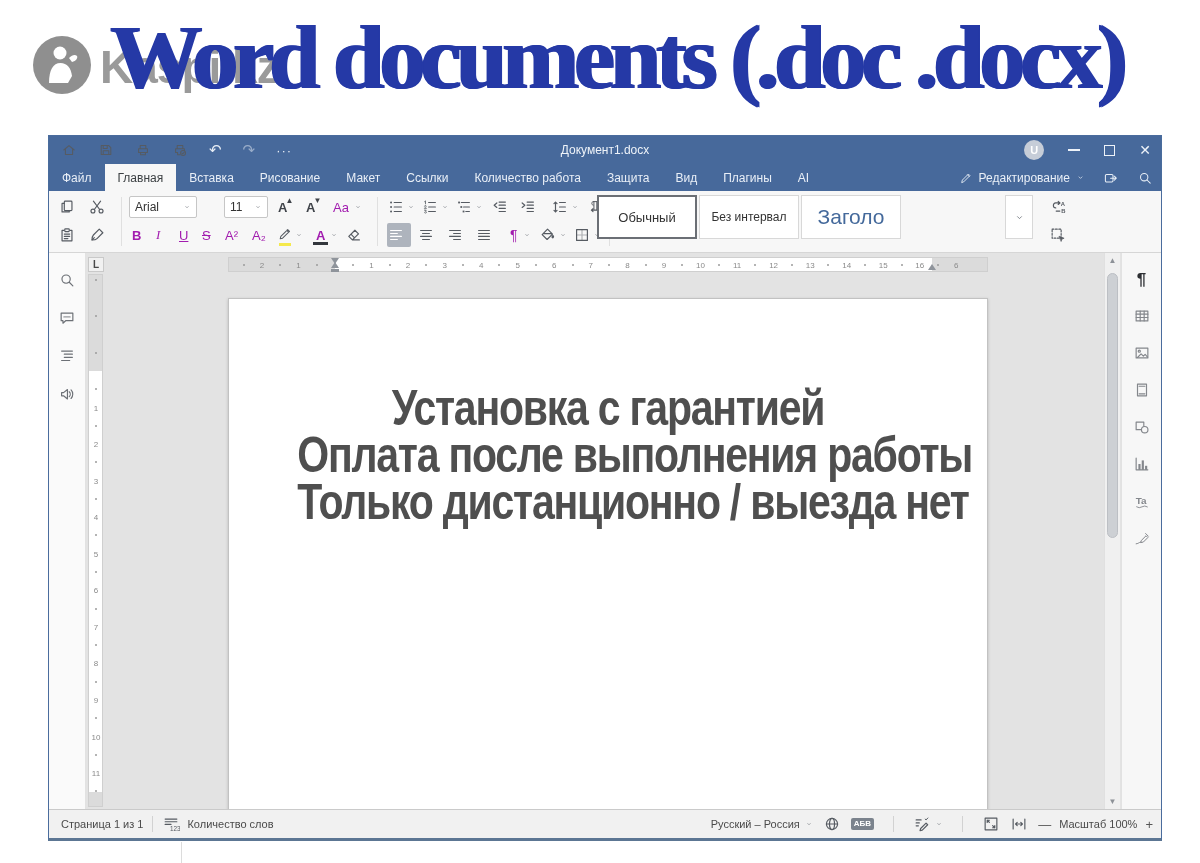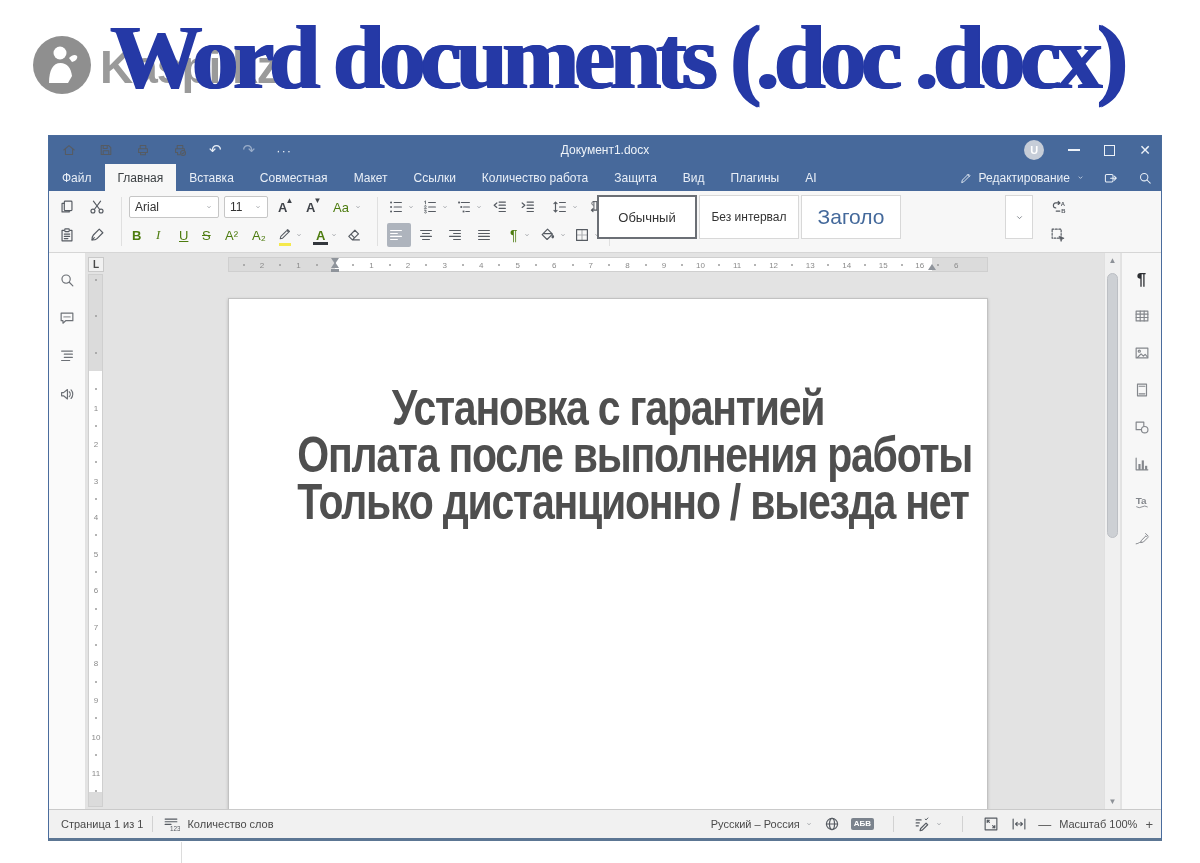--- a/index.html
+++ b/index.html
@@ -42,21 +42,21 @@
   .mode-btn { display:flex; align-items:center; gap:6px; }
   .chev-w { width:9px; height:7px; color:#e9eff7; }
 
   
   .toolbar { position:relative; height:62px; flex:0 0 auto; background:#f7f7f7; border-bottom:1px solid #d6d6d6; }
   .t { position:absolute; height:24px; display:flex; align-items:center; gap:2px; color:#50555c; }
   .r1 { top:4px; } .r2 { top:32px; }
   .sep-v { position:absolute; top:6px; bottom:6px; width:1px; background:#e0e0e0; }
   .combo { display:flex; align-items:center; justify-content:space-between; background:#fff;
     border:1px solid #c6c6c6; border-radius:2px; height:22px; padding:0 5px; font-size:12px; color:#333; }
-  .btn-letter { font-size:13px; color:#4d7c0f; padding:0 3px; }
+  .btn-letter { font-size:13px; color:#a21caf; padding:0 3px; }
   .u-line { text-decoration:underline; } .s-line { text-decoration:line-through; }
   .hl-pen { position:relative; }
   .hl-pen::after { content:""; position:absolute; left:2px; right:2px; bottom:-1px; height:3px; background:#f5e94c; }
   .fc-a { position:relative; font-weight:bold; }
   .fc-a::after { content:""; position:absolute; left:0; right:0; bottom:-2px; height:3px; background:#33373d; }
   .pressed { background:#aeb4bd; border-radius:2px; color:#fff; }
   .pressed svg { color:#fff; }
   .style-box { position:absolute; top:4px; width:100px; height:44px; background:#fff; border:1px solid #d8d8d8;
     display:flex; align-items:center; justify-content:center; overflow:hidden; white-space:nowrap; }
   .style-box.sel { border:2px solid #6b6f75; }
@@ -353,21 +353,21 @@
         <span class="win-min"></span>
         <span class="win-max"></span>
         <span class="win-close">✕</span>
       </div>
     </div>
 
     <div class="tabrow">
       <span class="tab">Файл</span>
       <span class="tab active">Главная</span>
       <span class="tab">Вставка</span>
-      <span class="tab">Совместная</span>
+      <span class="tab">Рисование</span>
       <span class="tab">Макет</span>
       <span class="tab">Ссылки</span>
       <span class="tab">Количество работа</span>
       <span class="tab">Защита</span>
       <span class="tab">Вид</span>
       <span class="tab">Плагины</span>
       <span class="tab">AI</span>
       <div class="tabrow-right">
         <span class="mode-btn">
           <svg class="i i14" style="color:#e9eff7">
@@ -405,21 +405,21 @@
           </svg>
         </div>
       <div class="t r2" style="left:39px">
           <svg class="i">
             <use href="#sy-painter"></use>
           </svg>
         </div>
       <div class="sep-v" style="left:72px"></div>
 
       <div class="t r1" style="left:80px">
-        <span class="combo" style="width:90px">
+        <span class="combo" style="width:68px">
             <span>Arial</span>
             <svg class="chev" viewBox="0 0 20 20" style="fill:none;stroke:currentColor;stroke-width:2">
               <use href="#sy-chev"></use>
             </svg>
           </span>
       </div>
       <div class="t r1" style="left:175px">
         <span class="combo" style="width:44px">
             <span>11</span>
             <svg class="chev" viewBox="0 0 20 20" style="fill:none;stroke:currentColor;stroke-width:2">

